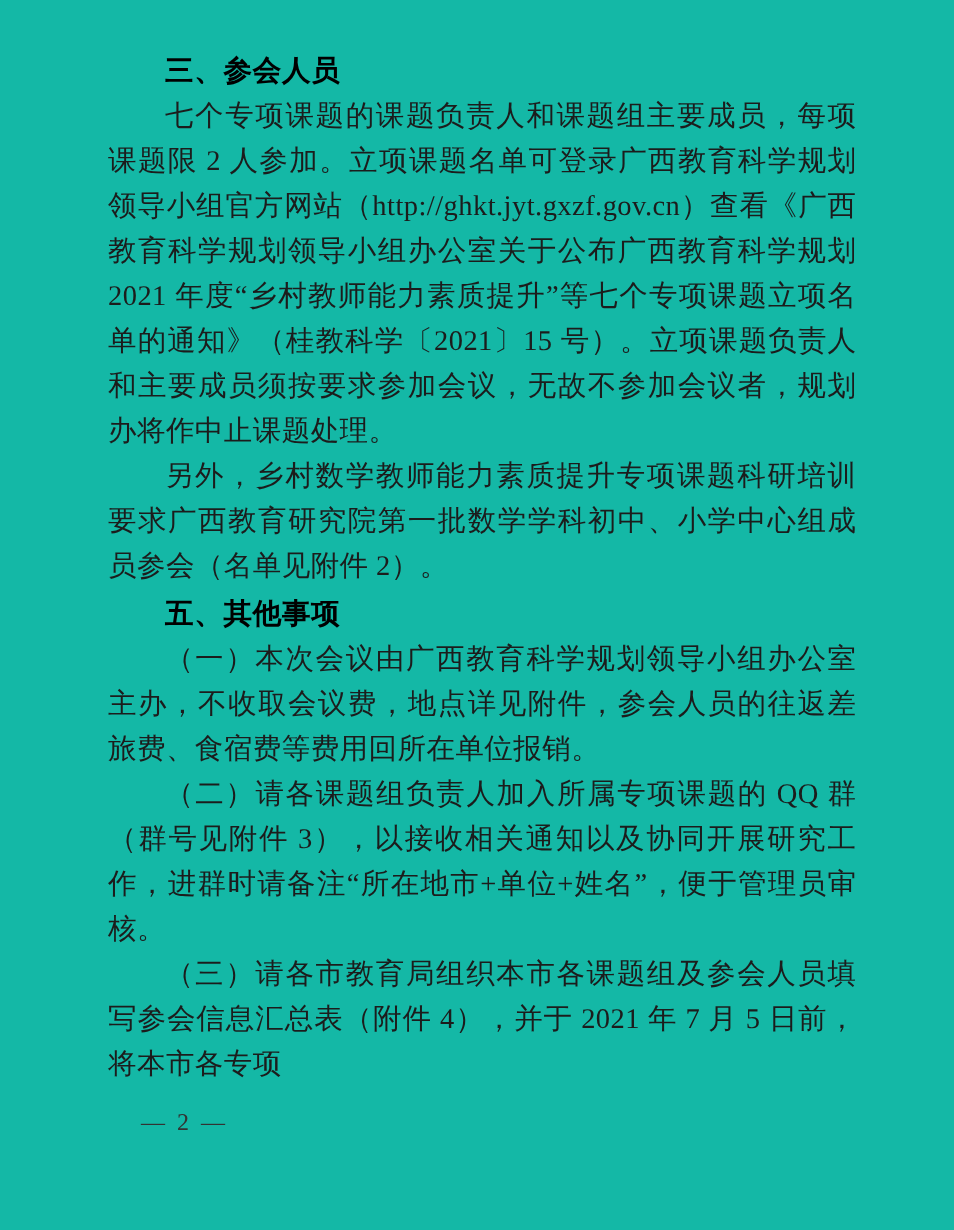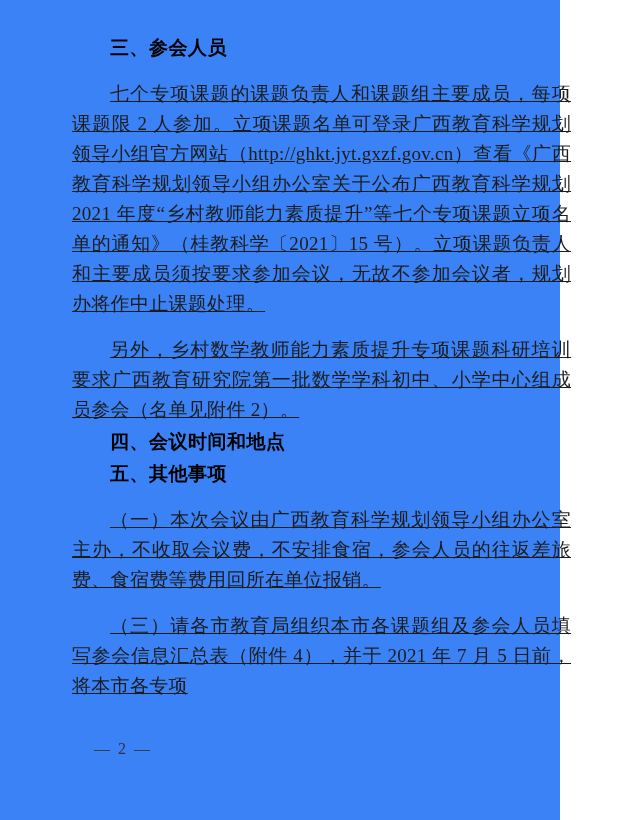--- a/index.html
+++ b/index.html
@@ -8,23 +8,23 @@
     width: 636px;
     height: 820px;
     position: relative;
     font-family: "Liberation Serif", serif;
     color: #1c1c1c;
     overflow: hidden;
   }
   .page {
     position: absolute;
     left: 0; top: 0;
-    width: 560px;
+    width: 636px;
     height: 820px;
-    background: #3b82f6;
+    background: #14b8a6;
   }
   .text-block {
     position: absolute;
     left: 72px;
     top: 31px;
     width: 499px;
   }
   .heading {
     font-family: "Liberation Sans", sans-serif;
     font-weight: bold;
@@ -35,40 +35,39 @@
     letter-spacing: 0.5px;
     margin-top: 2px;
   }
   .para {
     font-size: 19px;
     line-height: 30px;
     text-indent: 2em;
     text-align: justify;
     text-justify: inter-ideograph;
     letter-spacing: 0.3px;
-    margin-top: 16px;
-    text-decoration: underline;
+    margin-top: 0;
   }
   .footer {
     position: absolute;
     left: 94px;
     top: 740px;
     font-family: "Liberation Serif", serif;
     font-size: 16px;
     letter-spacing: 2px;
     color: #333333;
   }
 </style>
 </head>
 <body>
 
 <div class="page">
   <div class="text-block">
       <p class="heading">三、参会人员</p>
       <p class="para">七个专项课题的课题负责人和课题组主要成员，每项课题限 2 人参加。立项课题名单可登录广西教育科学规划领导小组官方网站（http://ghkt.jyt.gxzf.gov.cn）查看《广西教育科学规划领导小组办公室关于公布广西教育科学规划 2021 年度“乡村教师能力素质提升”等七个专项课题立项名单的通知》（桂教科学〔2021〕15 号）。立项课题负责人和主要成员须按要求参加会议，无故不参加会议者，规划办将作中止课题处理。</p>
       <p class="para">另外，乡村数学教师能力素质提升专项课题科研培训要求广西教育研究院第一批数学学科初中、小学中心组成员参会（名单见附件 2）。</p>
-      <p class="heading">四、会议时间和地点</p>
       <p class="heading">五、其他事项</p>
-      <p class="para">（一）本次会议由广西教育科学规划领导小组办公室主办，不收取会议费，不安排食宿，参会人员的往返差旅费、食宿费等费用回所在单位报销。</p>
+      <p class="para">（一）本次会议由广西教育科学规划领导小组办公室主办，不收取会议费，地点详见附件，参会人员的往返差旅费、食宿费等费用回所在单位报销。</p>
+      <p class="para">（二）请各课题组负责人加入所属专项课题的 QQ 群（群号见附件 3），以接收相关通知以及协同开展研究工作，进群时请备注“所在地市+单位+姓名”，便于管理员审核。</p>
       <p class="para">（三）请各市教育局组织本市各课题组及参会人员填写参会信息汇总表（附件 4），并于 2021 年 7 月 5 日前，将本市各专项</p>
     </div>
   <div class="footer">— 2 —</div>
 </div>
 
 </body></html>

